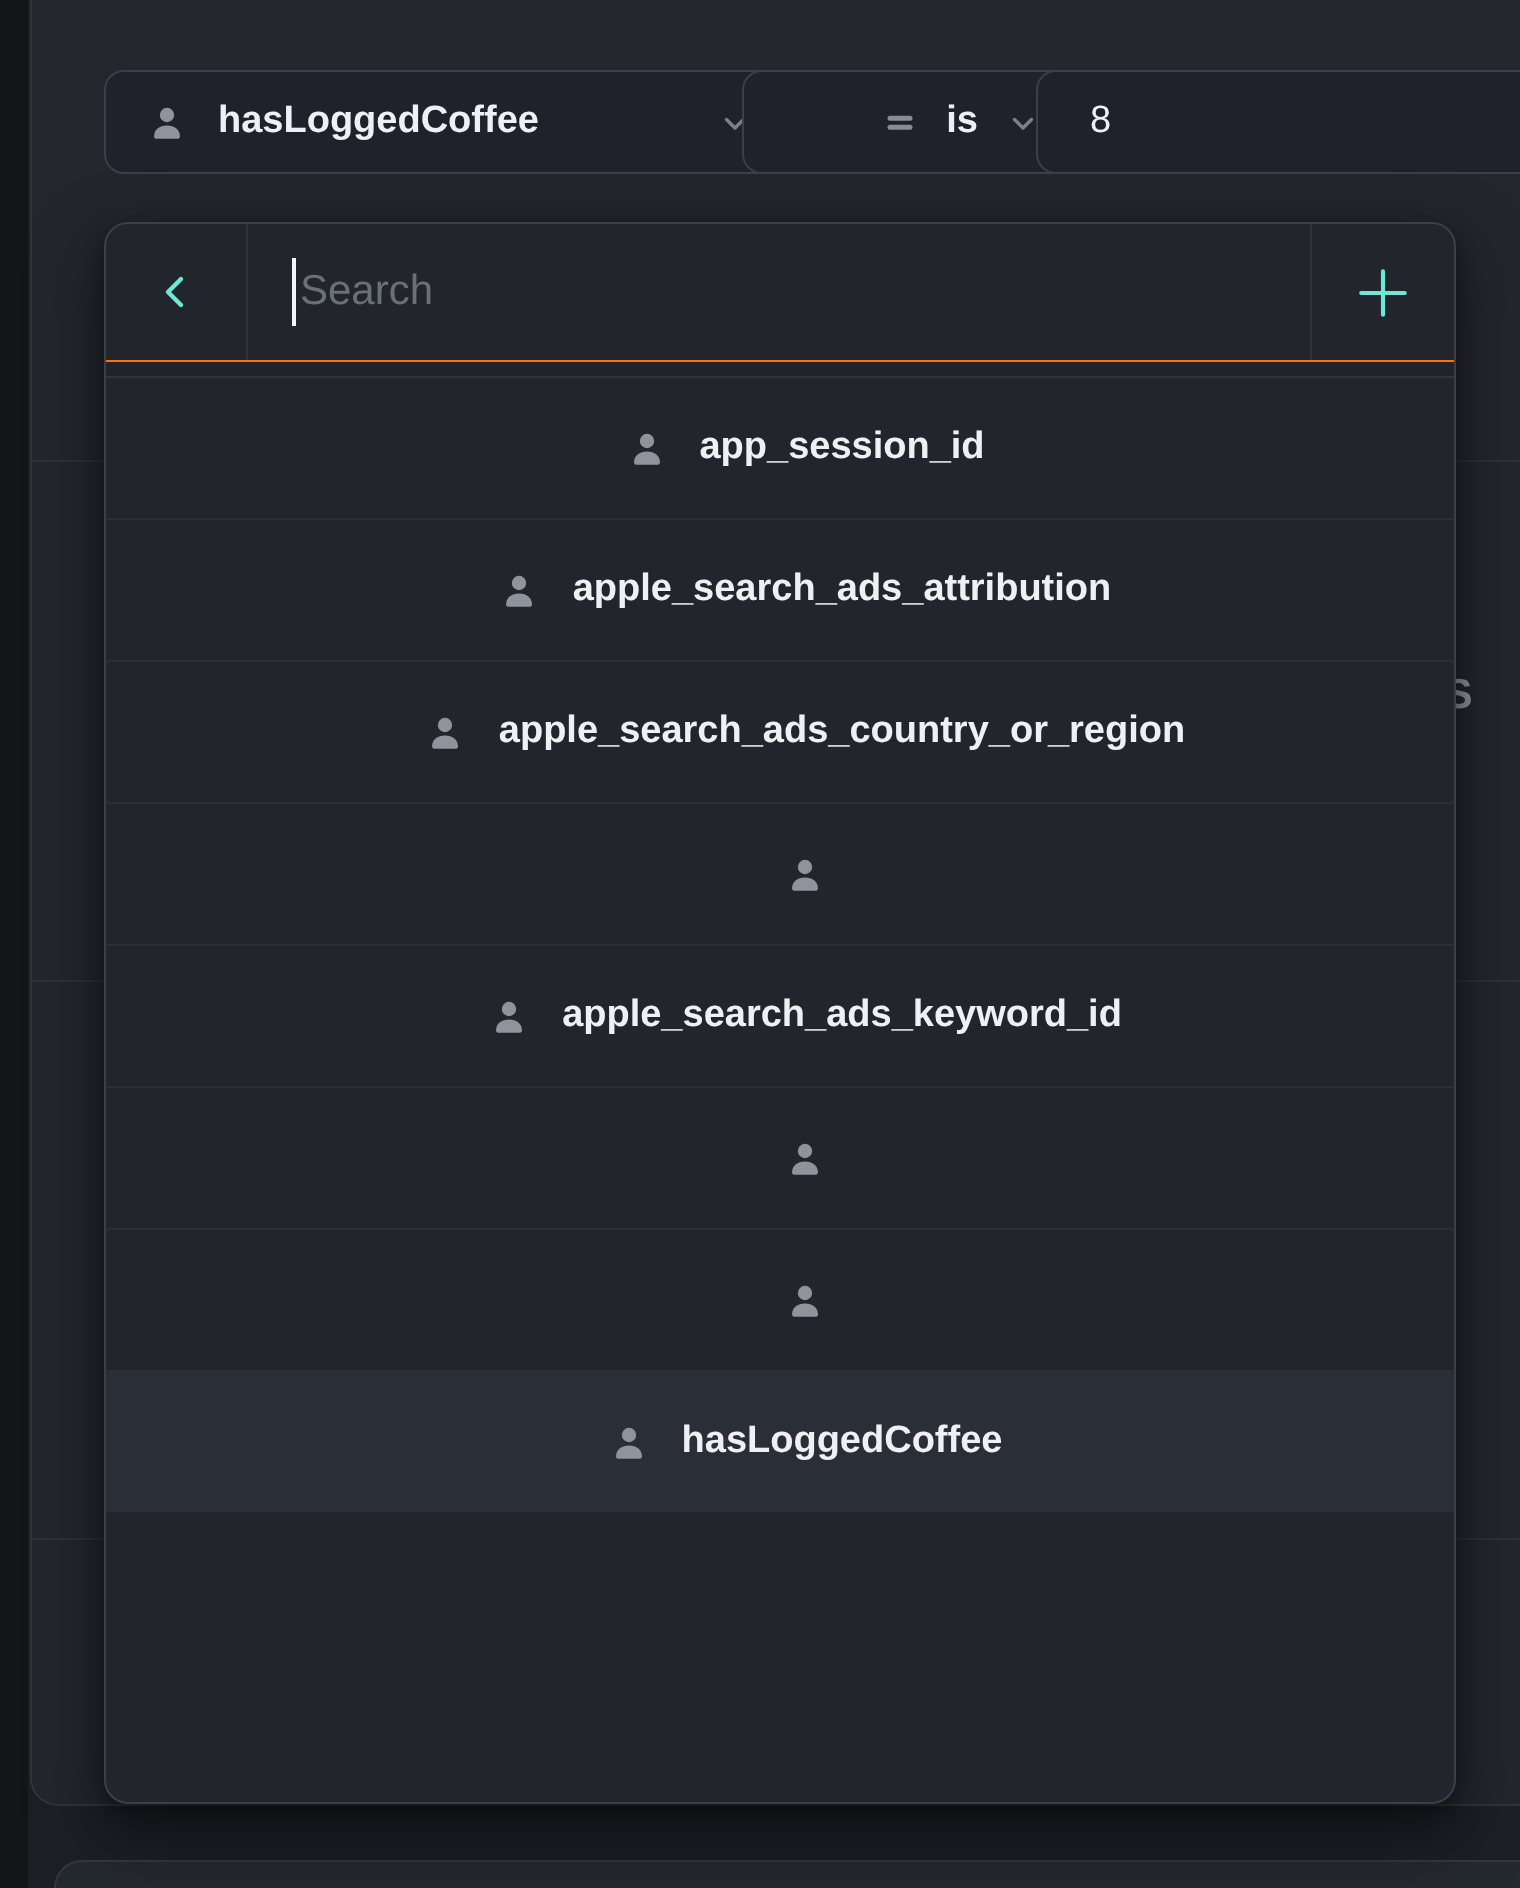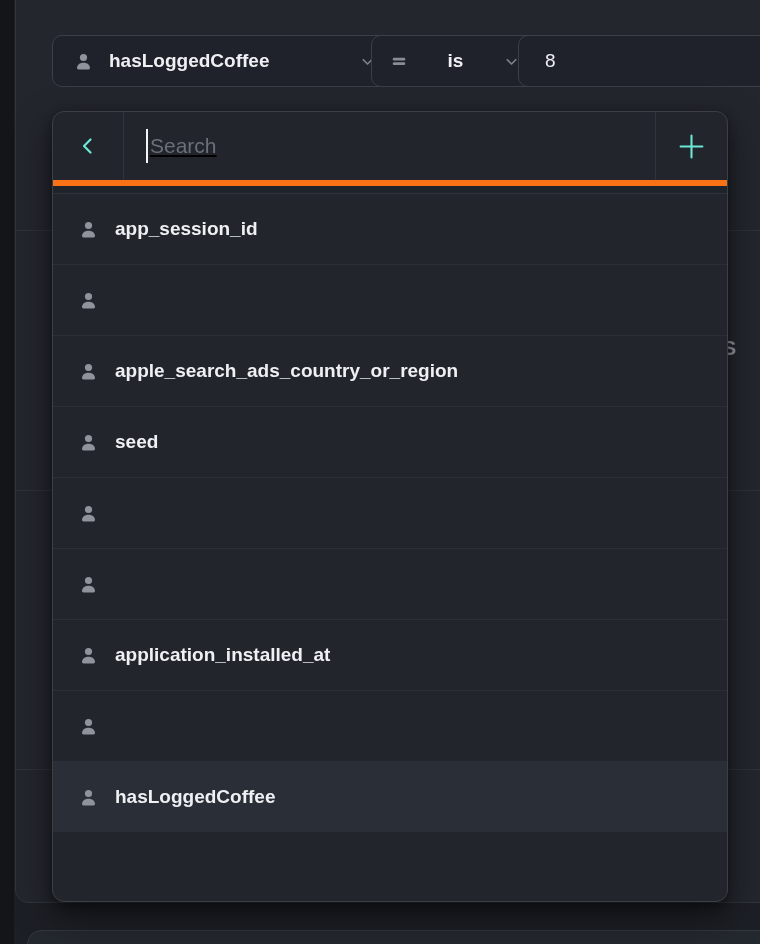--- a/index.html
+++ b/index.html
@@ -29,41 +29,40 @@
     position:absolute;left:27px;top:930px;width:760px;height:40px;
     background:#24282f;border:1px solid #333740;border-radius:14px 14px 0 0;
   }
   
   .pill{
     position:absolute;top:35px;height:50px;border-radius:10px;
     background:#1f222a;border:1px solid #3b3f47;
     display:flex;align-items:center;color:#eef0f3;
   }
   .pill-property{left:52px;width:303px;padding:0 20px;gap:15px;}
-  .pill-operator{left:371px;width:131px;padding:0 17px;gap:12px;justify-content:space-between;}
+  .pill-operator{left:371px;width:131px;padding:0 17px;gap:12px;justify-content:flex-end;}
   .pill-value{left:518px;width:260px;padding:0 26px;}
   .pill-label{font-size:19px;font-weight:600;white-space:nowrap;}
   .pill .chev{margin-left:auto;display:flex;}
   .pill-operator .chev{margin-left:2px;}
   .value-input{
     background:transparent;border:none;outline:none;color:#eef0f3;
     font-family:"Liberation Sans", sans-serif;font-size:19px;font-weight:500;
     width:160px;padding:0;
   }
   
   .dropdown{
     position:absolute;left:52px;top:111px;width:674px;height:789px;
     background:#22252c;border:1px solid #3b3f47;border-radius:12px;
     box-shadow:0 14px 34px rgba(0,0,0,.5), 0 3px 10px rgba(0,0,0,.35);
     display:flex;flex-direction:column;overflow:hidden;
   }
   .dd-header{
     height:68px;flex:0 0 68px;display:flex;align-items:stretch;
-    border-bottom:6px solid #f97316;
-    text-decoration:underline;
+    border-bottom:1px solid #f97316;
   }
   .dd-back{
     width:71px;flex:0 0 71px;display:flex;align-items:center;justify-content:center;
     border-right:1px solid #2f333b;cursor:pointer;background:transparent;border-top:0;border-bottom:0;border-left:0;
   }
   .dd-search{flex:1;display:flex;align-items:center;padding-left:22px;}
   .caret{width:2px;height:34px;background:#f2f4f6;flex:0 0 2px;}
   .search-input{
     flex:1;background:transparent;border:none;outline:none;
     color:#e8eaed;font-family:"Liberation Sans", sans-serif;
@@ -71,21 +70,21 @@
   }
   .search-input::placeholder{color:#6a7078;opacity:1;}
   .dd-add{
     width:72px;flex:0 0 72px;display:flex;align-items:center;justify-content:center;
     border-left:1px solid #2f333b;cursor:pointer;background:transparent;border-top:0;border-bottom:0;border-right:0;
   }
   .list-top-gap{height:7px;flex:0 0 7px;background:#1f232a;border-bottom:1px solid #2f333b;}
   .dd-list{flex:1;display:flex;flex-direction:column;}
   .row{
     height:70px;flex:0 0 70px;display:flex;align-items:center;
-    padding-left:25px;gap:16px;border-bottom:1px solid #2b2f36;cursor:pointer;
+    padding-left:25px;gap:16px;border-bottom:1px solid #2b2f36;cursor:pointer;justify-content:center;
   }
   .row:last-child{border-bottom:none;}
   .row.highlighted{background:#2a2e36;}
   .row-label{color:#eef0f3;font-size:19px;font-weight:600;white-space:nowrap;}
   .picon{display:flex;width:21px;height:21px;flex:0 0 21px;}
   .icon-gray{fill:#8f949c;}
 </style>
 </head>
 <body>
 
@@ -169,63 +168,55 @@
         </span>
         <span class="row-label">app_session_id</span>
       </div>
       <div class="row">
         <span class="picon">
           <svg viewBox="0 0 24 24" width="21" height="21" class="icon-gray">
             <circle cx="12" cy="7.4" r="4.1"></circle>
             <path d="M12 13.4c-4.4 0-7.4 2.5-7.4 6.1 0 1 .7 1.5 1.7 1.5h11.4c1 0 1.7-.5 1.7-1.5 0-3.6-3-6.1-7.4-6.1z"></path>
           </svg>
         </span>
+        <span class="row-label">apple_search_ads_attribution</span>
       </div>
       <div class="row">
         <span class="picon">
           <svg viewBox="0 0 24 24" width="21" height="21" class="icon-gray">
             <circle cx="12" cy="7.4" r="4.1"></circle>
             <path d="M12 13.4c-4.4 0-7.4 2.5-7.4 6.1 0 1 .7 1.5 1.7 1.5h11.4c1 0 1.7-.5 1.7-1.5 0-3.6-3-6.1-7.4-6.1z"></path>
           </svg>
         </span>
         <span class="row-label">apple_search_ads_country_or_region</span>
       </div>
       <div class="row">
         <span class="picon">
           <svg viewBox="0 0 24 24" width="21" height="21" class="icon-gray">
             <circle cx="12" cy="7.4" r="4.1"></circle>
             <path d="M12 13.4c-4.4 0-7.4 2.5-7.4 6.1 0 1 .7 1.5 1.7 1.5h11.4c1 0 1.7-.5 1.7-1.5 0-3.6-3-6.1-7.4-6.1z"></path>
           </svg>
         </span>
-        <span class="row-label">seed</span>
-      </div>
-      <div class="row">
-        <span class="picon">
-          <svg viewBox="0 0 24 24" width="21" height="21" class="icon-gray">
-            <circle cx="12" cy="7.4" r="4.1"></circle>
-            <path d="M12 13.4c-4.4 0-7.4 2.5-7.4 6.1 0 1 .7 1.5 1.7 1.5h11.4c1 0 1.7-.5 1.7-1.5 0-3.6-3-6.1-7.4-6.1z"></path>
-          </svg>
-        </span>
-      </div>
-      <div class="row">
-        <span class="picon">
-          <svg viewBox="0 0 24 24" width="21" height="21" class="icon-gray">
-            <circle cx="12" cy="7.4" r="4.1"></circle>
-            <path d="M12 13.4c-4.4 0-7.4 2.5-7.4 6.1 0 1 .7 1.5 1.7 1.5h11.4c1 0 1.7-.5 1.7-1.5 0-3.6-3-6.1-7.4-6.1z"></path>
-          </svg>
-        </span>
-      </div>
-      <div class="row">
-        <span class="picon">
-          <svg viewBox="0 0 24 24" width="21" height="21" class="icon-gray">
-            <circle cx="12" cy="7.4" r="4.1"></circle>
-            <path d="M12 13.4c-4.4 0-7.4 2.5-7.4 6.1 0 1 .7 1.5 1.7 1.5h11.4c1 0 1.7-.5 1.7-1.5 0-3.6-3-6.1-7.4-6.1z"></path>
-          </svg>
-        </span>
-        <span class="row-label">application_installed_at</span>
+      </div>
+      <div class="row">
+        <span class="picon">
+          <svg viewBox="0 0 24 24" width="21" height="21" class="icon-gray">
+            <circle cx="12" cy="7.4" r="4.1"></circle>
+            <path d="M12 13.4c-4.4 0-7.4 2.5-7.4 6.1 0 1 .7 1.5 1.7 1.5h11.4c1 0 1.7-.5 1.7-1.5 0-3.6-3-6.1-7.4-6.1z"></path>
+          </svg>
+        </span>
+        <span class="row-label">apple_search_ads_keyword_id</span>
+      </div>
+      <div class="row">
+        <span class="picon">
+          <svg viewBox="0 0 24 24" width="21" height="21" class="icon-gray">
+            <circle cx="12" cy="7.4" r="4.1"></circle>
+            <path d="M12 13.4c-4.4 0-7.4 2.5-7.4 6.1 0 1 .7 1.5 1.7 1.5h11.4c1 0 1.7-.5 1.7-1.5 0-3.6-3-6.1-7.4-6.1z"></path>
+          </svg>
+        </span>
       </div>
       <div class="row">
         <span class="picon">
           <svg viewBox="0 0 24 24" width="21" height="21" class="icon-gray">
             <circle cx="12" cy="7.4" r="4.1"></circle>
             <path d="M12 13.4c-4.4 0-7.4 2.5-7.4 6.1 0 1 .7 1.5 1.7 1.5h11.4c1 0 1.7-.5 1.7-1.5 0-3.6-3-6.1-7.4-6.1z"></path>
           </svg>
         </span>
       </div>
       <div class="row highlighted">

